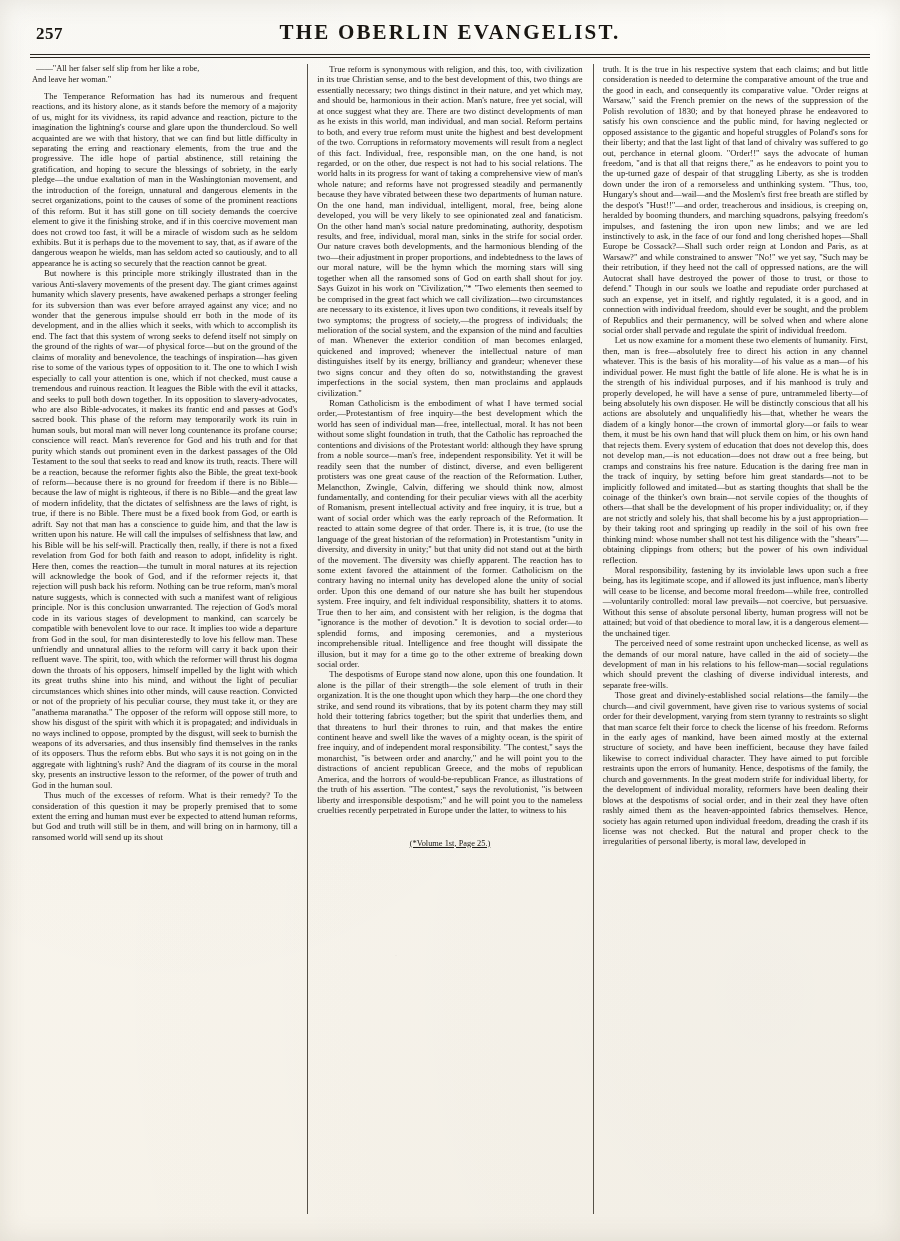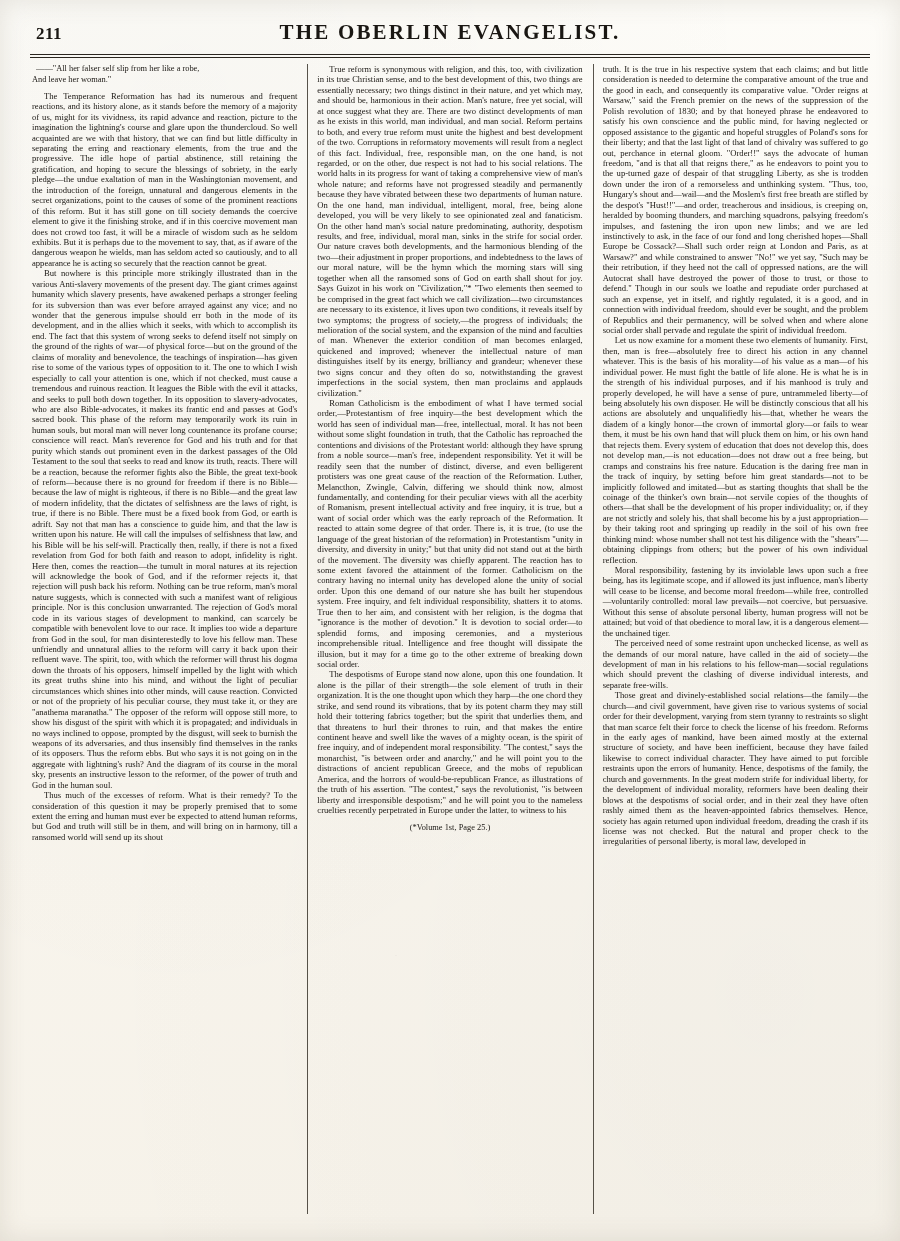--- a/index.html
+++ b/index.html
@@ -104,22 +104,23 @@
     font-size: 8.4px;
     line-height: 1.3;
     text-indent: 0;
     margin-bottom: 5px;
   }
   .verse .l1 { display: block; text-indent: 4px; }
   .verse .l2 { display: block; text-indent: 0px; }
   .footnote {
     text-align: center;
     font-size: 8.4px;
-    margin-top: 7px;
+    margin-top: 23px;
     text-indent: 0;
+    text-decoration: underline;
   }
   
   .speckle {
     position: absolute;
     inset: 0;
     pointer-events: none;
     background-image:
       radial-gradient(circle at 12% 33%, rgba(90,80,60,0.05) 0.6px, rgba(0,0,0,0) 1px),
       radial-gradient(circle at 67% 12%, rgba(90,80,60,0.05) 0.6px, rgba(0,0,0,0) 1px),
       radial-gradient(circle at 44% 77%, rgba(90,80,60,0.04) 0.6px, rgba(0,0,0,0) 1px),
@@ -132,21 +133,21 @@
     pointer-events: none;
     box-shadow: inset 0 0 26px rgba(120,108,84,0.16);
   }
 </style>
 </head>
 <body>
 
 <div class="page">
 
   <div class="masthead">
-    <div class="folio">211</div>
+    <div class="folio">257</div>
     <div class="masthead-title">THE OBERLIN EVANGELIST.</div>
   </div>
 
   <div class="rule-top"></div>
   <div class="rule-top2"></div>
 
   <div class="columns">
 
     <div class="col">
       <div class="verse">

